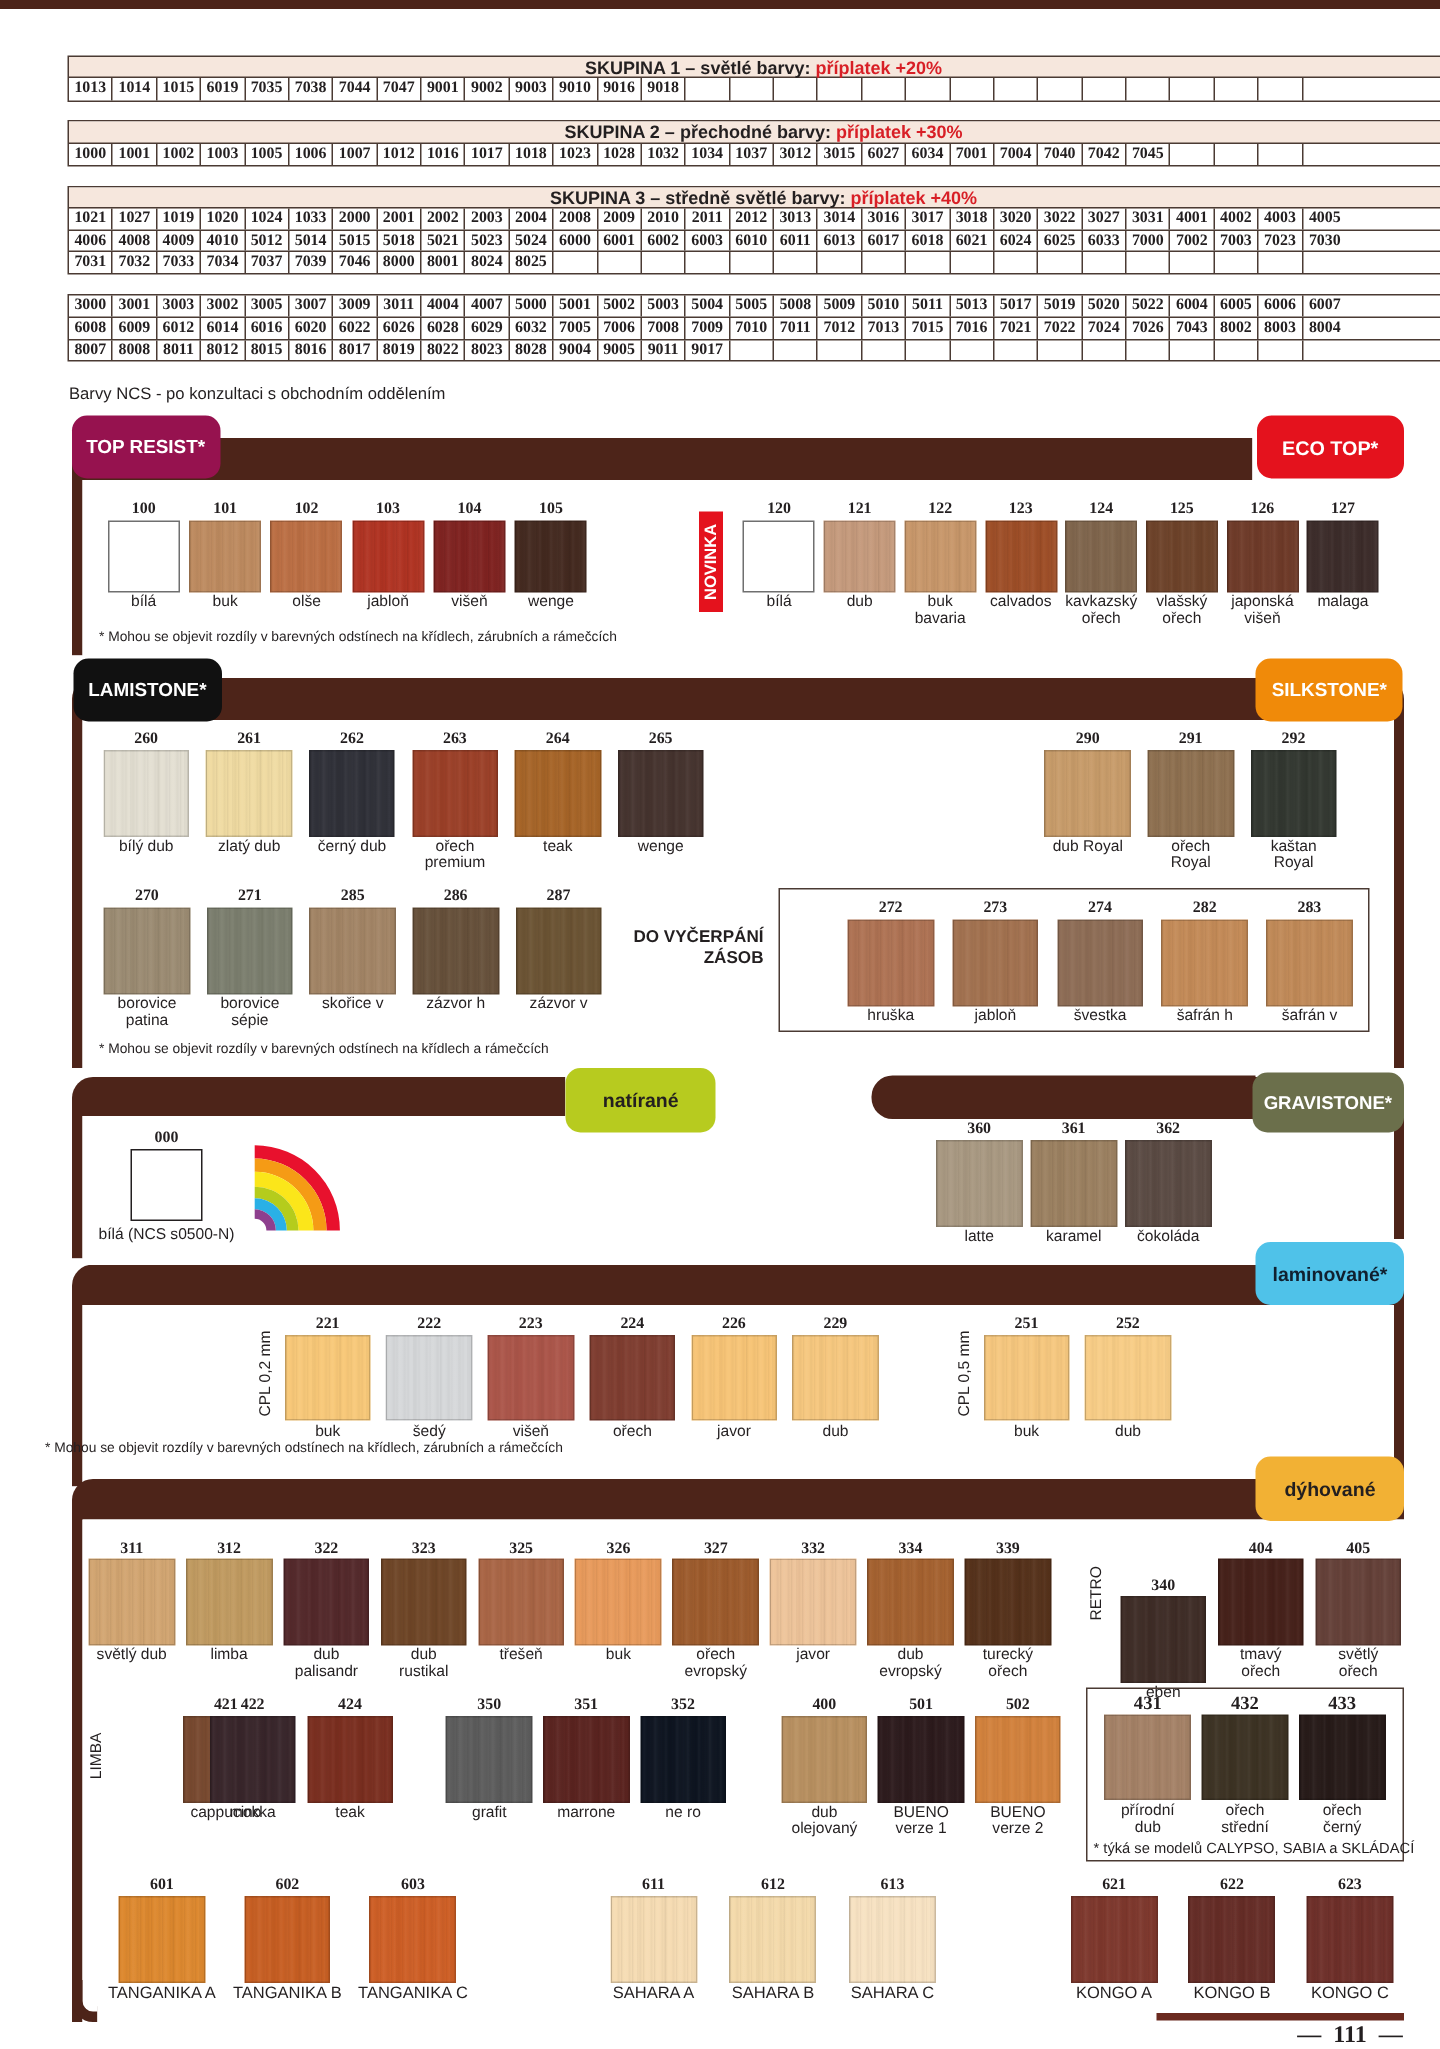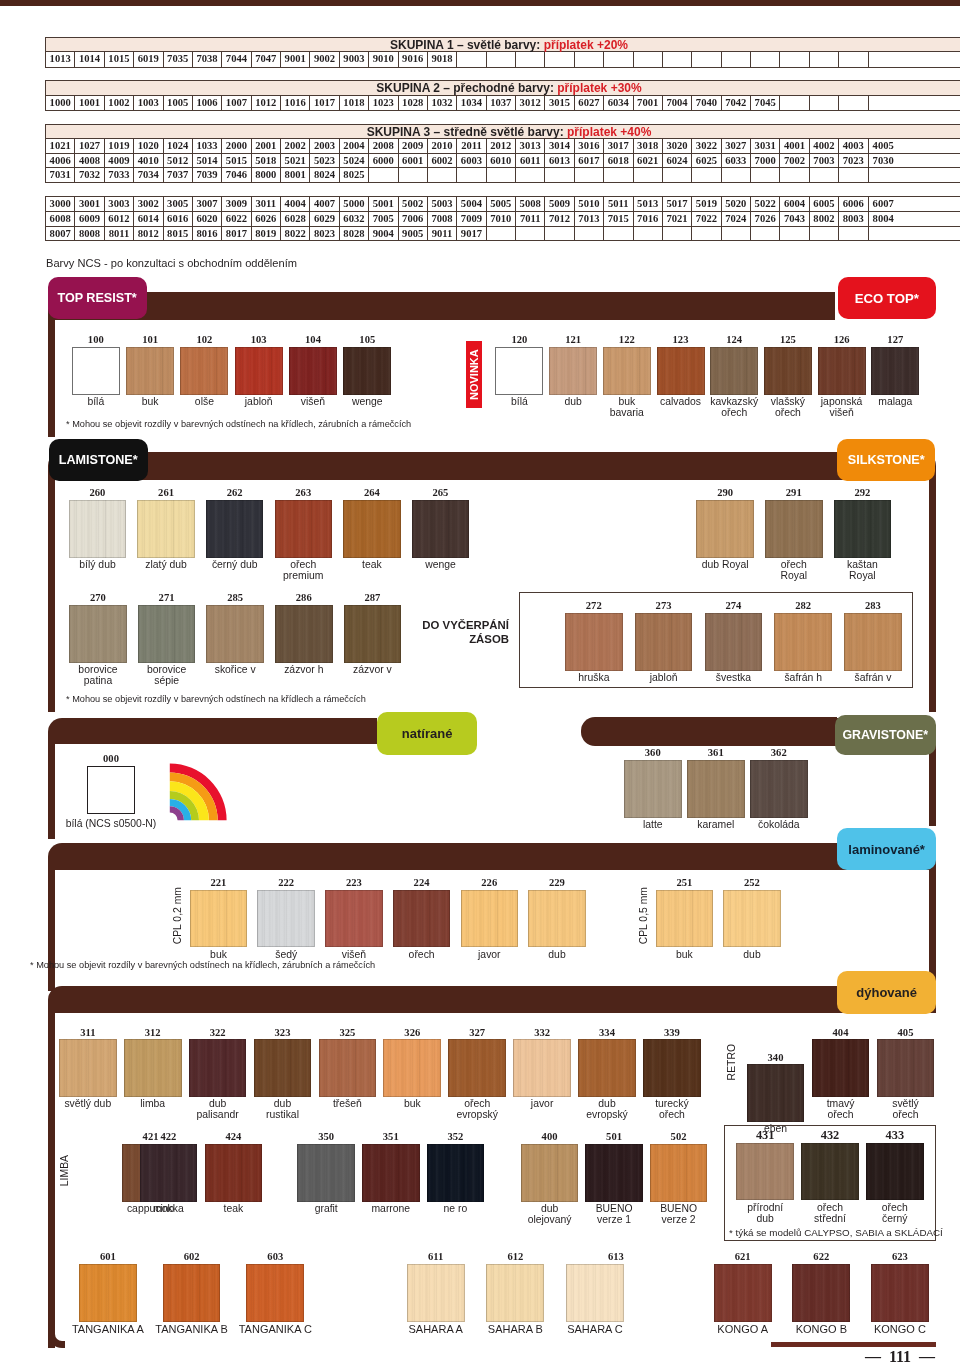--- a/index.html
+++ b/index.html
@@ -747,21 +747,21 @@
   <div class="num" style="width:57.8px;font-size:10.6px;top:-12.6px;">611</div>
   <div class="chip wood" style="width: 57.8px; height: 57.8px; background-color: rgb(246, 220, 179);"></div>
   <div class="nm" style="width:86px;left:-14.1px;top:60.3px;font-size:11px;">SAHARA A</div>
 </div>
 <div class="sw" style="left:486.45000000000005px;top:1263.8px;width:57.8px;">
   <div class="num" style="width:57.8px;font-size:10.6px;top:-12.6px;">612</div>
   <div class="chip wood" style="width: 57.8px; height: 57.8px; background-color: rgb(244, 218, 171);"></div>
   <div class="nm" style="width:86px;left:-14.1px;top:60.3px;font-size:11px;">SAHARA B</div>
 </div>
 <div class="sw" style="left:566.1px;top:1263.8px;width:57.8px;">
-  <div class="num" style="width:57.8px;font-size:10.6px;top:-12.6px;text-align:right;">613</div>
+  <div class="num" style="width:57.8px;font-size:10.6px;top:-12.6px;">613</div>
   <div class="chip wood" style="width: 57.8px; height: 57.8px; background-color: rgb(247, 226, 194);"></div>
   <div class="nm" style="width:86px;left:-14.1px;top:60.3px;font-size:11px;">SAHARA C</div>
 </div>
 <div class="sw" style="left:713.8px;top:1263.8px;width:57.8px;">
   <div class="num" style="width:57.8px;font-size:10.6px;top:-12.6px;">621</div>
   <div class="chip wood" style="width: 57.8px; height: 57.8px; background-color: rgb(125, 55, 44);"></div>
   <div class="nm" style="width:86px;left:-14.1px;top:60.3px;font-size:11px;">KONGO A</div>
 </div>
 <div class="sw" style="left:792.4px;top:1263.8px;width:57.8px;">
   <div class="num" style="width:57.8px;font-size:10.6px;top:-12.6px;">622</div>

